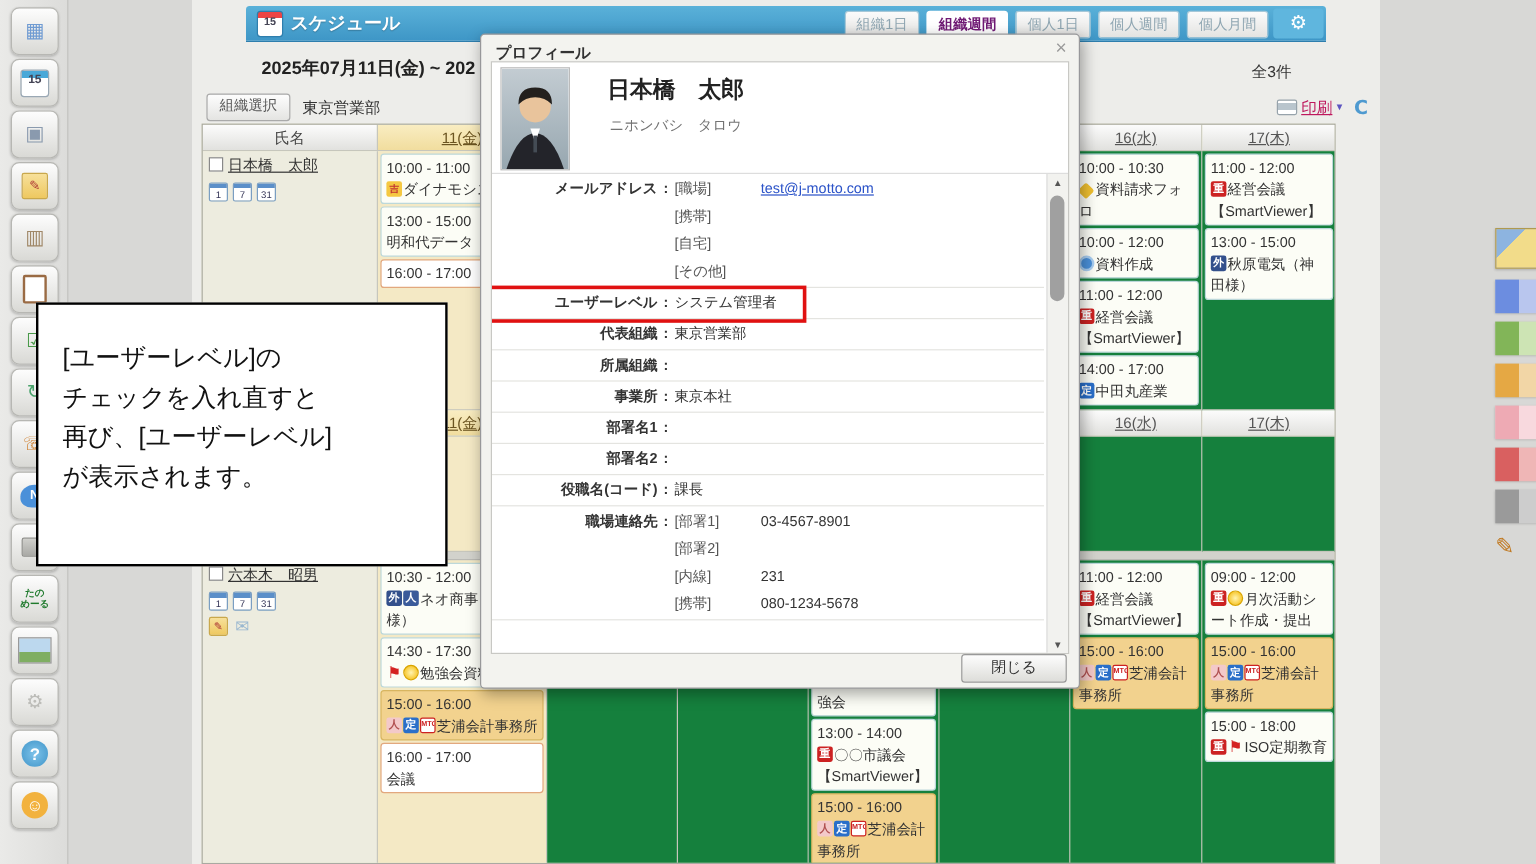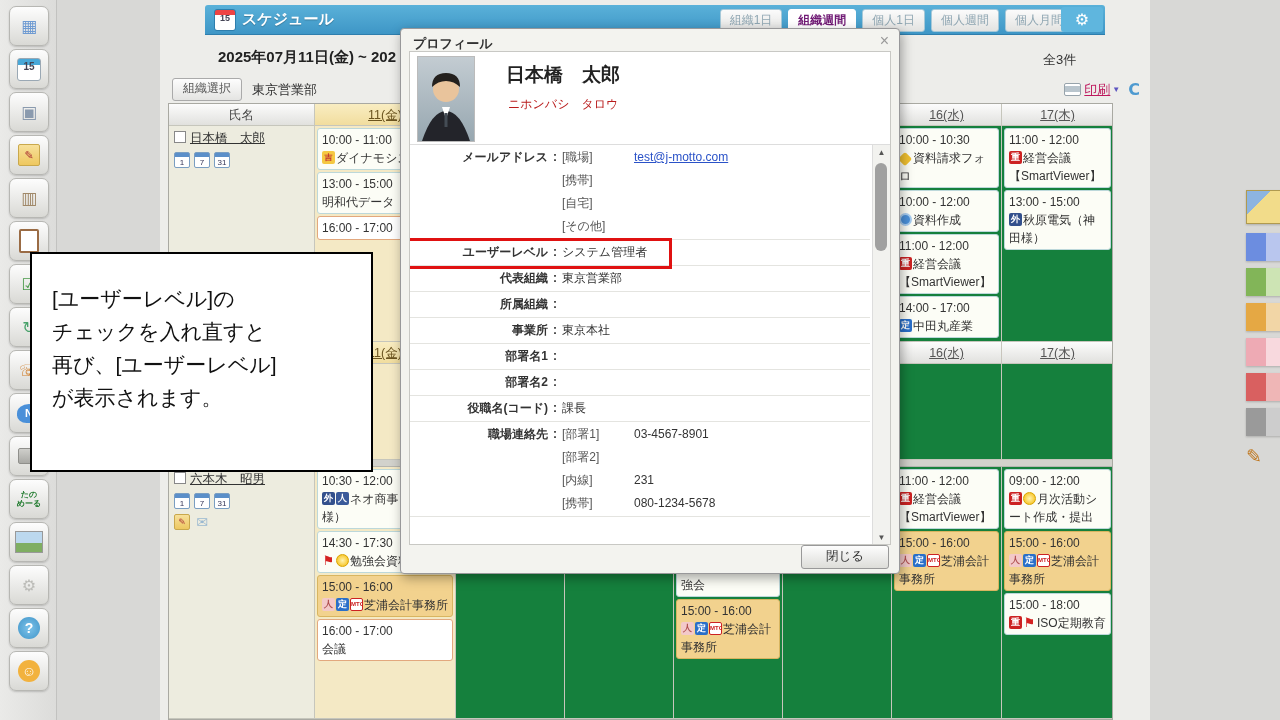--- a/index.html
+++ b/index.html
@@ -30,21 +30,21 @@
   
   #content{position:absolute;left:160px;top:0;width:990px;height:720px;background:#ededea;z-index:1}
 
   #titlebar{position:absolute;left:45px;top:5px;width:900px;height:29px;border-radius:3px 3px 0 0;
             background:linear-gradient(#5ab1d9,#3e96c6);border-bottom:1px solid #2e7ead}
   #title-cal{position:absolute;left:9px;top:4px;width:20px;height:20px;background:#fff;border-radius:3px;
              border:1px solid #2e7ead;font-size:9px;font-weight:bold;color:#445;text-align:center;line-height:16px;
              background:linear-gradient(#e44 0 5px,#fff 5px)}
   #title-text{position:absolute;left:37px;top:5px;font-size:15px;font-weight:bold;color:#fff;
               text-shadow:0 1px 1px rgba(0,0,0,.25)}
-  #tabs{position:absolute;right:32px;top:4px;display:flex}
+  #tabs{position:absolute;right:48px;top:4px;display:flex}
   .view-tab{height:21px;line-height:20px;padding:0 9px;margin-left:6px;font-size:12px;border-radius:3px;
             border:1px solid #a6c8d8;background:linear-gradient(#fbfbfb,#e3e3e1);color:#8fa6b2;cursor:pointer;white-space:nowrap}
   .view-tab.active{background:#fff;color:#701a75;font-weight:bold;border-color:#fff}
   #gear-btn{position:absolute;right:2px;top:2px;width:42px;height:25px;border-radius:3px;background:#5fb6de;
             color:#fff;font-size:16px;text-align:center;line-height:25px;cursor:pointer}
 
   #date-range{position:absolute;left:58px;top:48px;font-size:15px;font-weight:bold;color:#222;white-space:nowrap}
   #total-count{position:absolute;left:883px;top:51px;font-size:13px;color:#333}
 
   #org-select-btn{position:absolute;left:12px;top:78px;height:21px;line-height:19px;padding:0 10px;font-size:12px;
@@ -112,21 +112,21 @@
   
   #modal{position:absolute;left:400px;top:28px;width:500px;height:546px;background:#f3f3ef;border:1px solid #98989a;
          border-radius:4px;box-shadow:2px 4px 12px rgba(0,0,0,.35);z-index:60;box-sizing:border-box}
   #modal-title{position:absolute;left:12px;top:6px;font-size:13px;font-weight:bold;color:#333}
   #modal-close{position:absolute;right:10px;top:3px;font-size:16px;color:#999;cursor:pointer}
   #modal-inner{position:absolute;left:8px;top:22px;width:482px;height:494px;background:#fff;border:1px solid #c8c8c4;
                box-sizing:border-box;overflow:hidden}
   #mhead{height:92px;border-bottom:1px solid #ddd;position:relative}
   #mphoto{position:absolute;left:7px;top:4px;width:56px;height:84px;border:1px solid #bbb;overflow:hidden}
   #mname{position:absolute;left:96px;top:10px;font-size:19px;font-weight:bold;color:#222}
-  #mkana{position:absolute;left:98px;top:44px;font-size:12px;color:#b91c1c}
+  #mkana{position:absolute;left:98px;top:44px;font-size:12px;color:#737373}
   #mfields{position:absolute;left:0;top:93px;width:460px}
   .fgroup{border-bottom:1px solid #e4e4e0;padding:1px 0}
   .frow{display:flex;line-height:23px;font-size:12px}
   .flabel{width:138px;text-align:right;font-weight:bold;color:#333;flex:0 0 auto;white-space:nowrap}
   .fcolon{width:14px;text-align:center;font-weight:bold;flex:0 0 auto}
   .ftag{width:72px;color:#555;flex:0 0 auto}
   .fval{color:#333}
   .fval.link{color:#2a52c8;text-decoration:underline;cursor:pointer}
   .hl{position:relative}
   .hl:after{content:"";position:absolute;left:-6px;top:-3px;width:262px;height:25px;border:3px solid #e01111;pointer-events:none}
@@ -324,20 +324,24 @@
             <div>会議</div>
           </div>
         </div>
         <div class="gcell daycell"></div>
         <div class="gcell daycell"></div>
         <div class="gcell daycell">
           <div class="ev spacer" style="height: 42px;"></div>
           <div class="ev">
             <div class="time">&nbsp;</div>
             <div><span class="bic pencil">✎</span>ネットワーク機器知識習得勉強会</div>
+          </div>
+          <div class="ev">
+            <div class="time">13:00 - 14:00</div>
+            <div><span class="bic juu">重</span>〇〇市議会【SmartViewer】</div>
           </div>
           <div class="ev tan">
             <div class="time">15:00 - 16:00</div>
             <div><span class="bic stamp">人</span><span class="bic tei">定</span><span class="bic mtg">MTG</span>芝浦会計事務所</div>
           </div>
         </div>
         <div class="gcell daycell">
           <div class="ev spacer" style="height: 52px;"></div>
           <div class="ev">
             <div class="time">&nbsp;</div>

